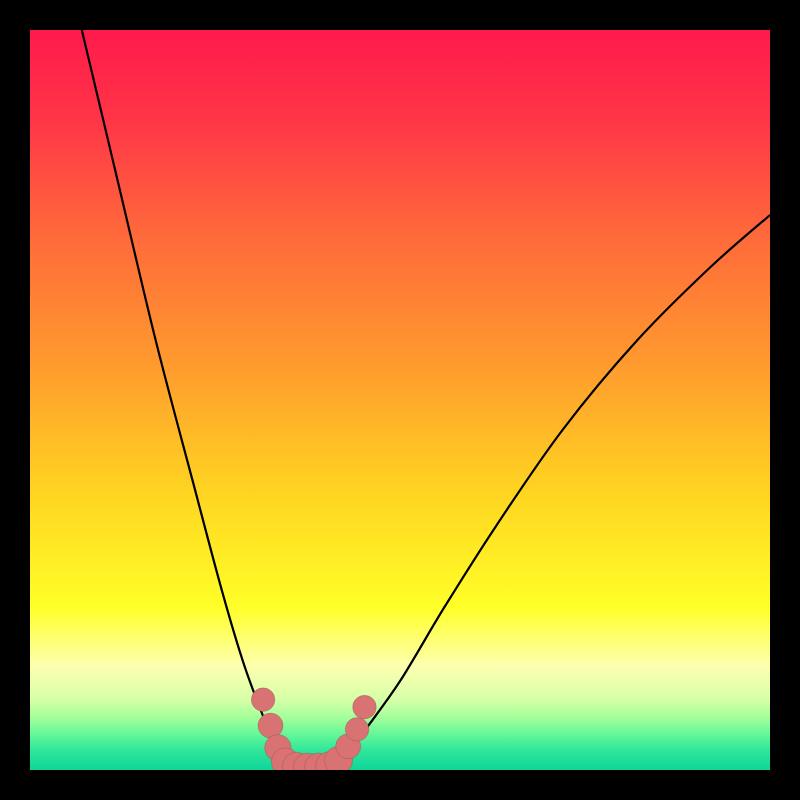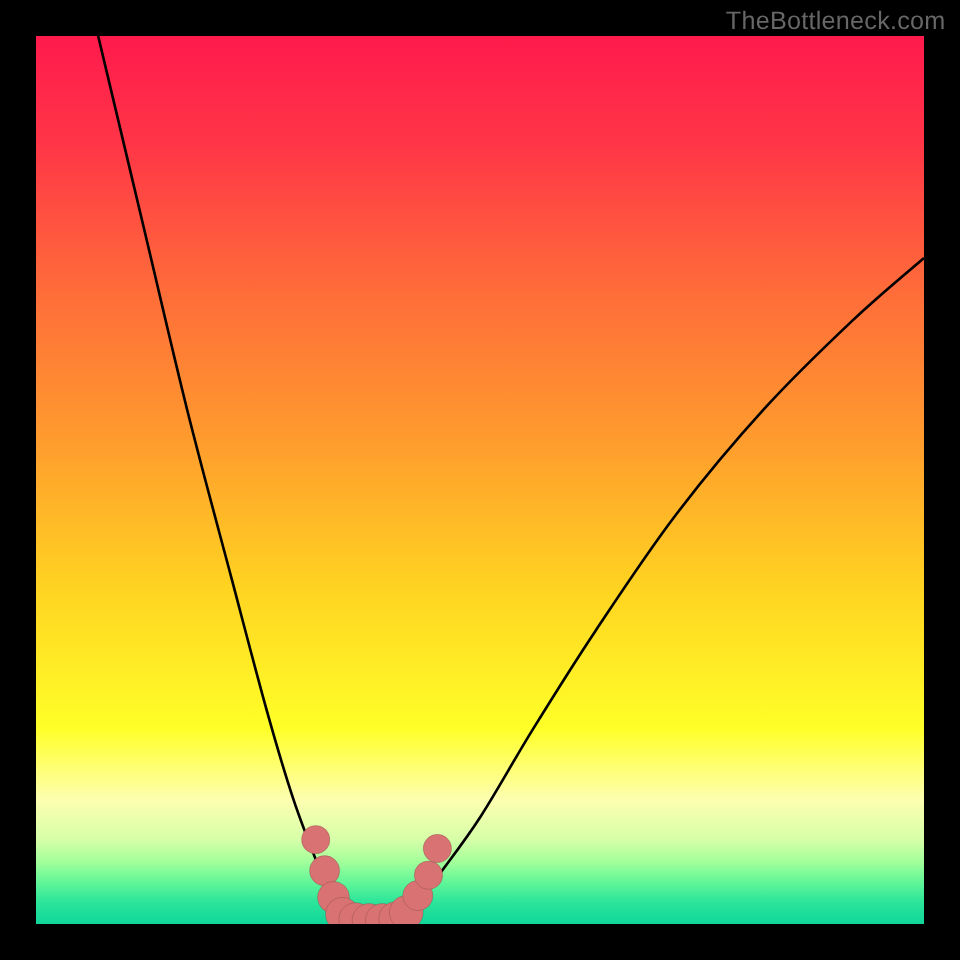--- a/index.html
+++ b/index.html
@@ -50,21 +50,20 @@
     fill: #d97373;
     stroke: rgba(0,0,0,0.25);
     stroke-width: 0.5;
   }
 </style>
 </head>
 <body>
 
 <div class="frame">
 
-  <div class="watermark">TheBottleneck.com</div>
 
   <div class="plot-area">
     <svg class="gradient" viewBox="0 0 740 740" preserveAspectRatio="none">
       <defs>
         <linearGradient id="bg-grad" x1="0" y1="0" x2="0" y2="1">
             <stop offset="0%" stop-color="#ff1a4c"></stop>
             <stop offset="12%" stop-color="#ff3547"></stop>
             <stop offset="28.000000000000004%" stop-color="#ff6a3a"></stop>
             <stop offset="45%" stop-color="#ff9a2e"></stop>
             <stop offset="62%" stop-color="#ffd321"></stop>

